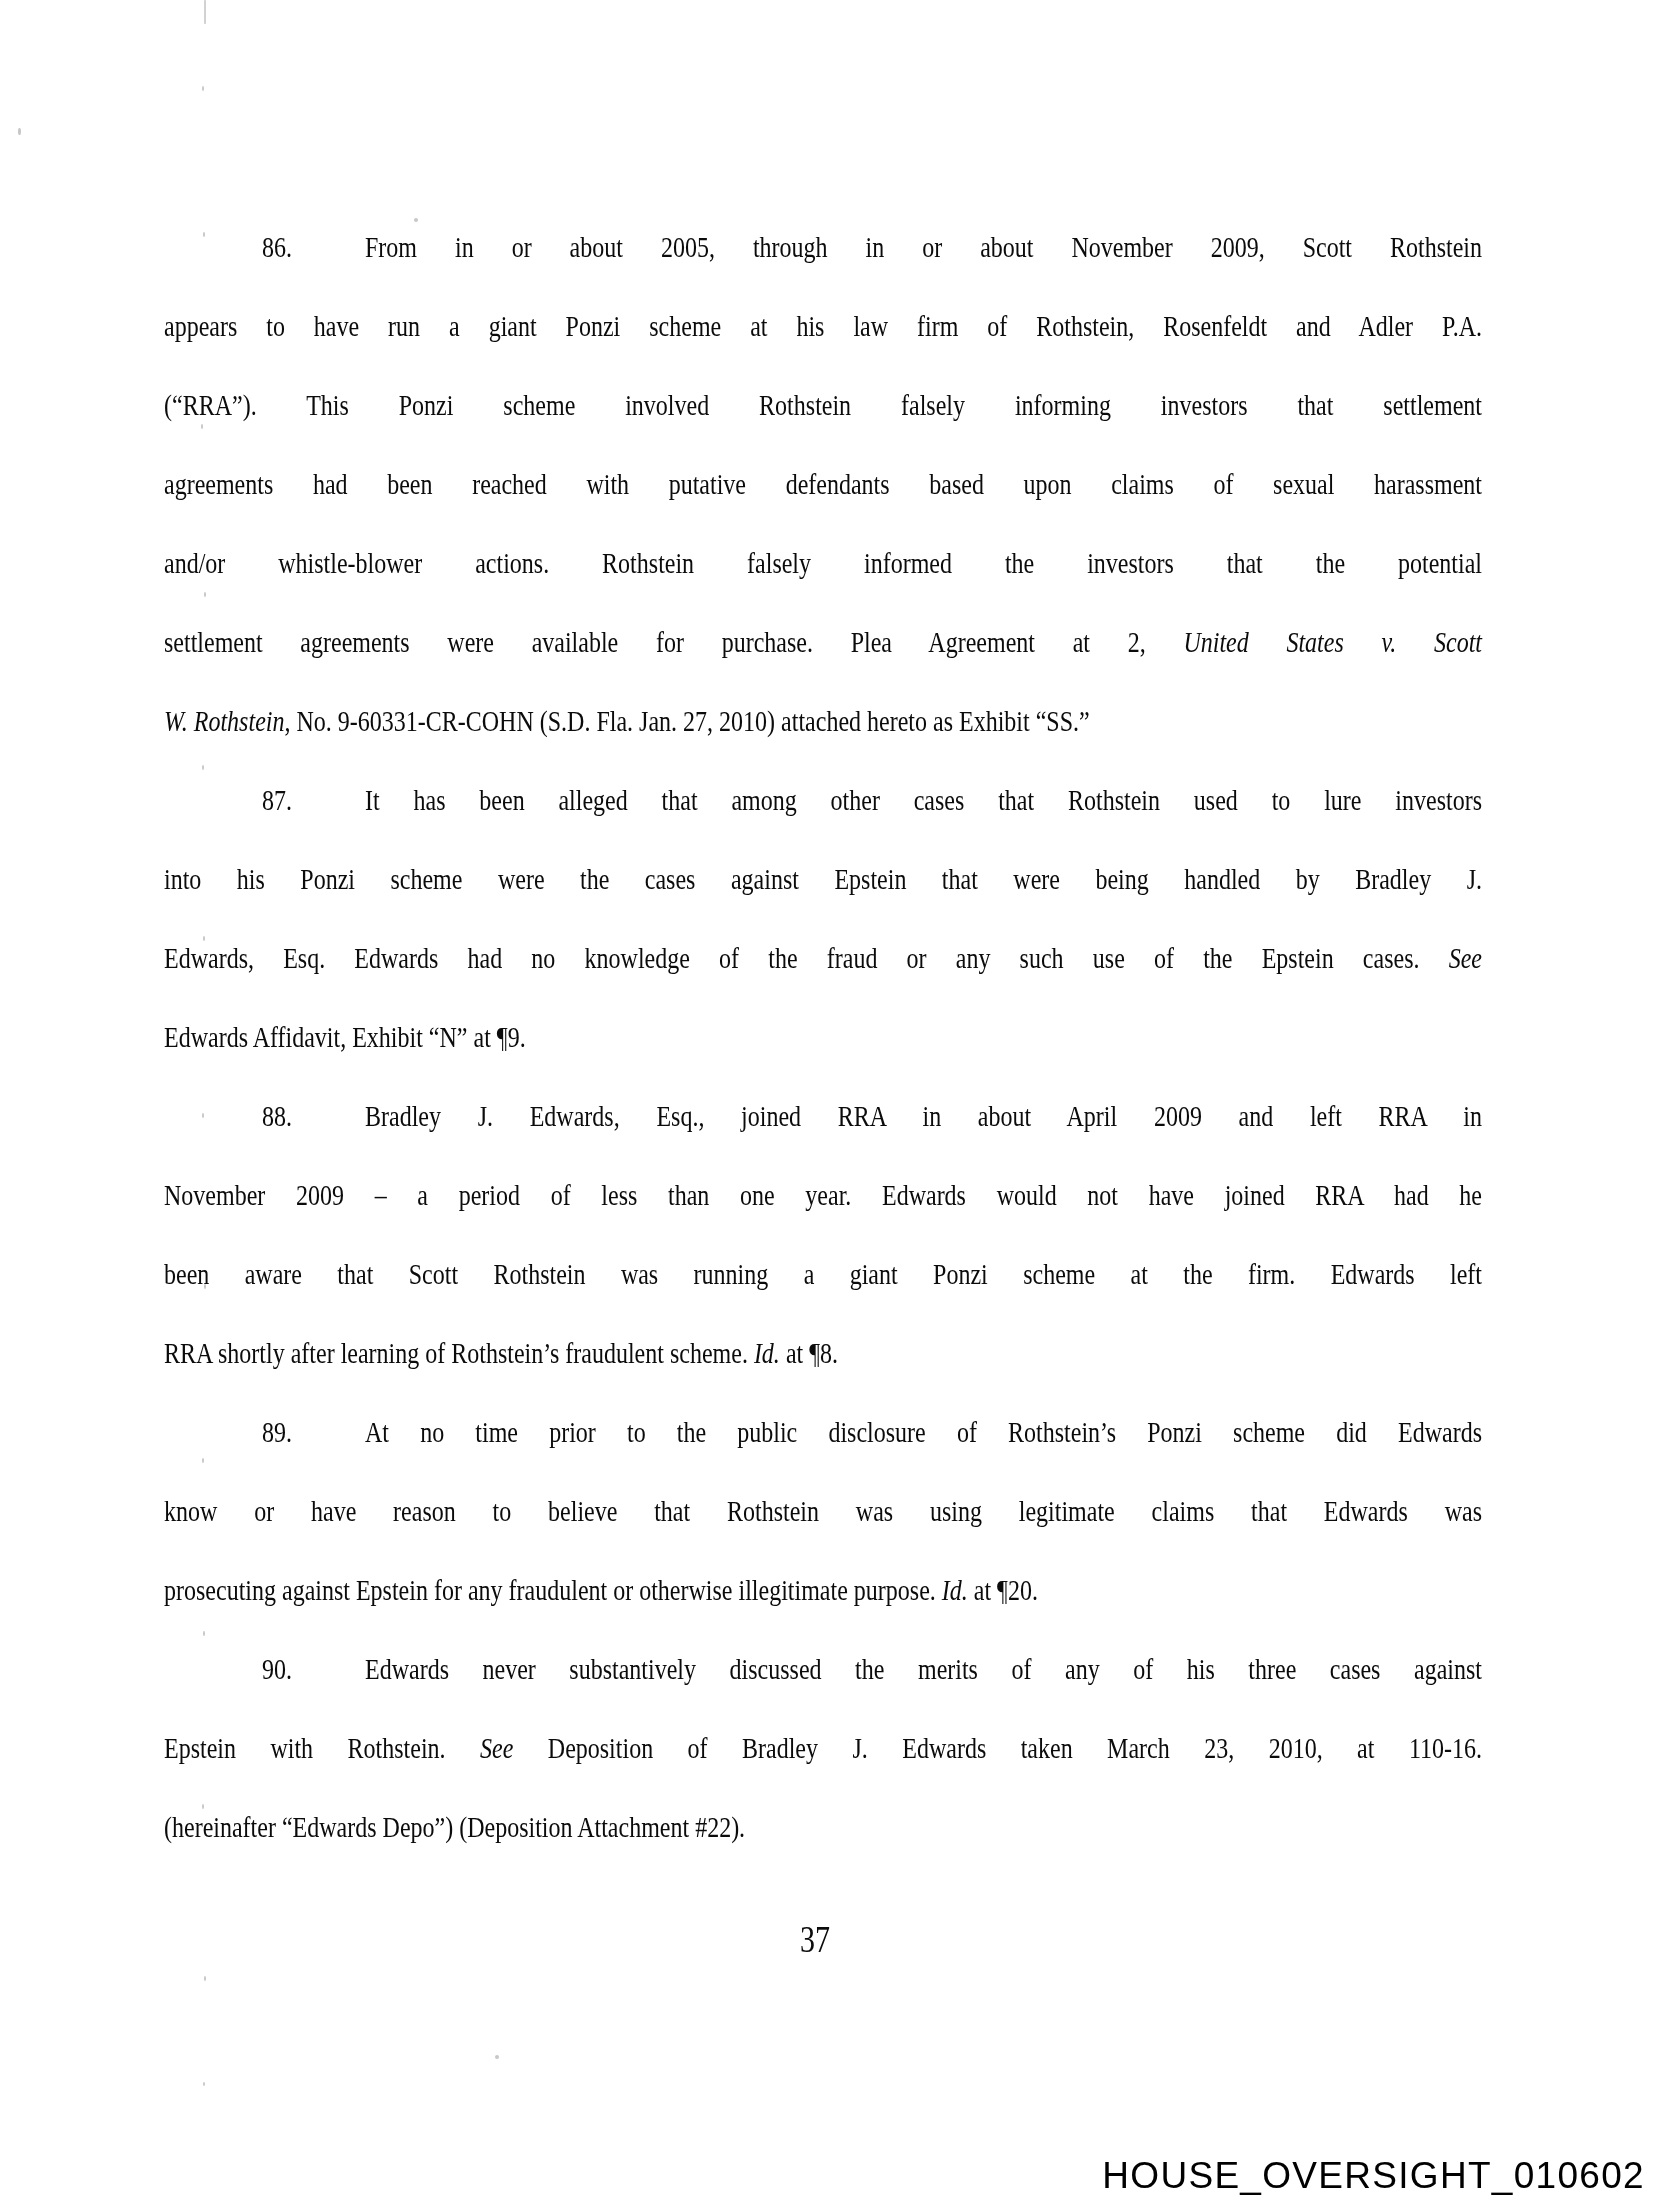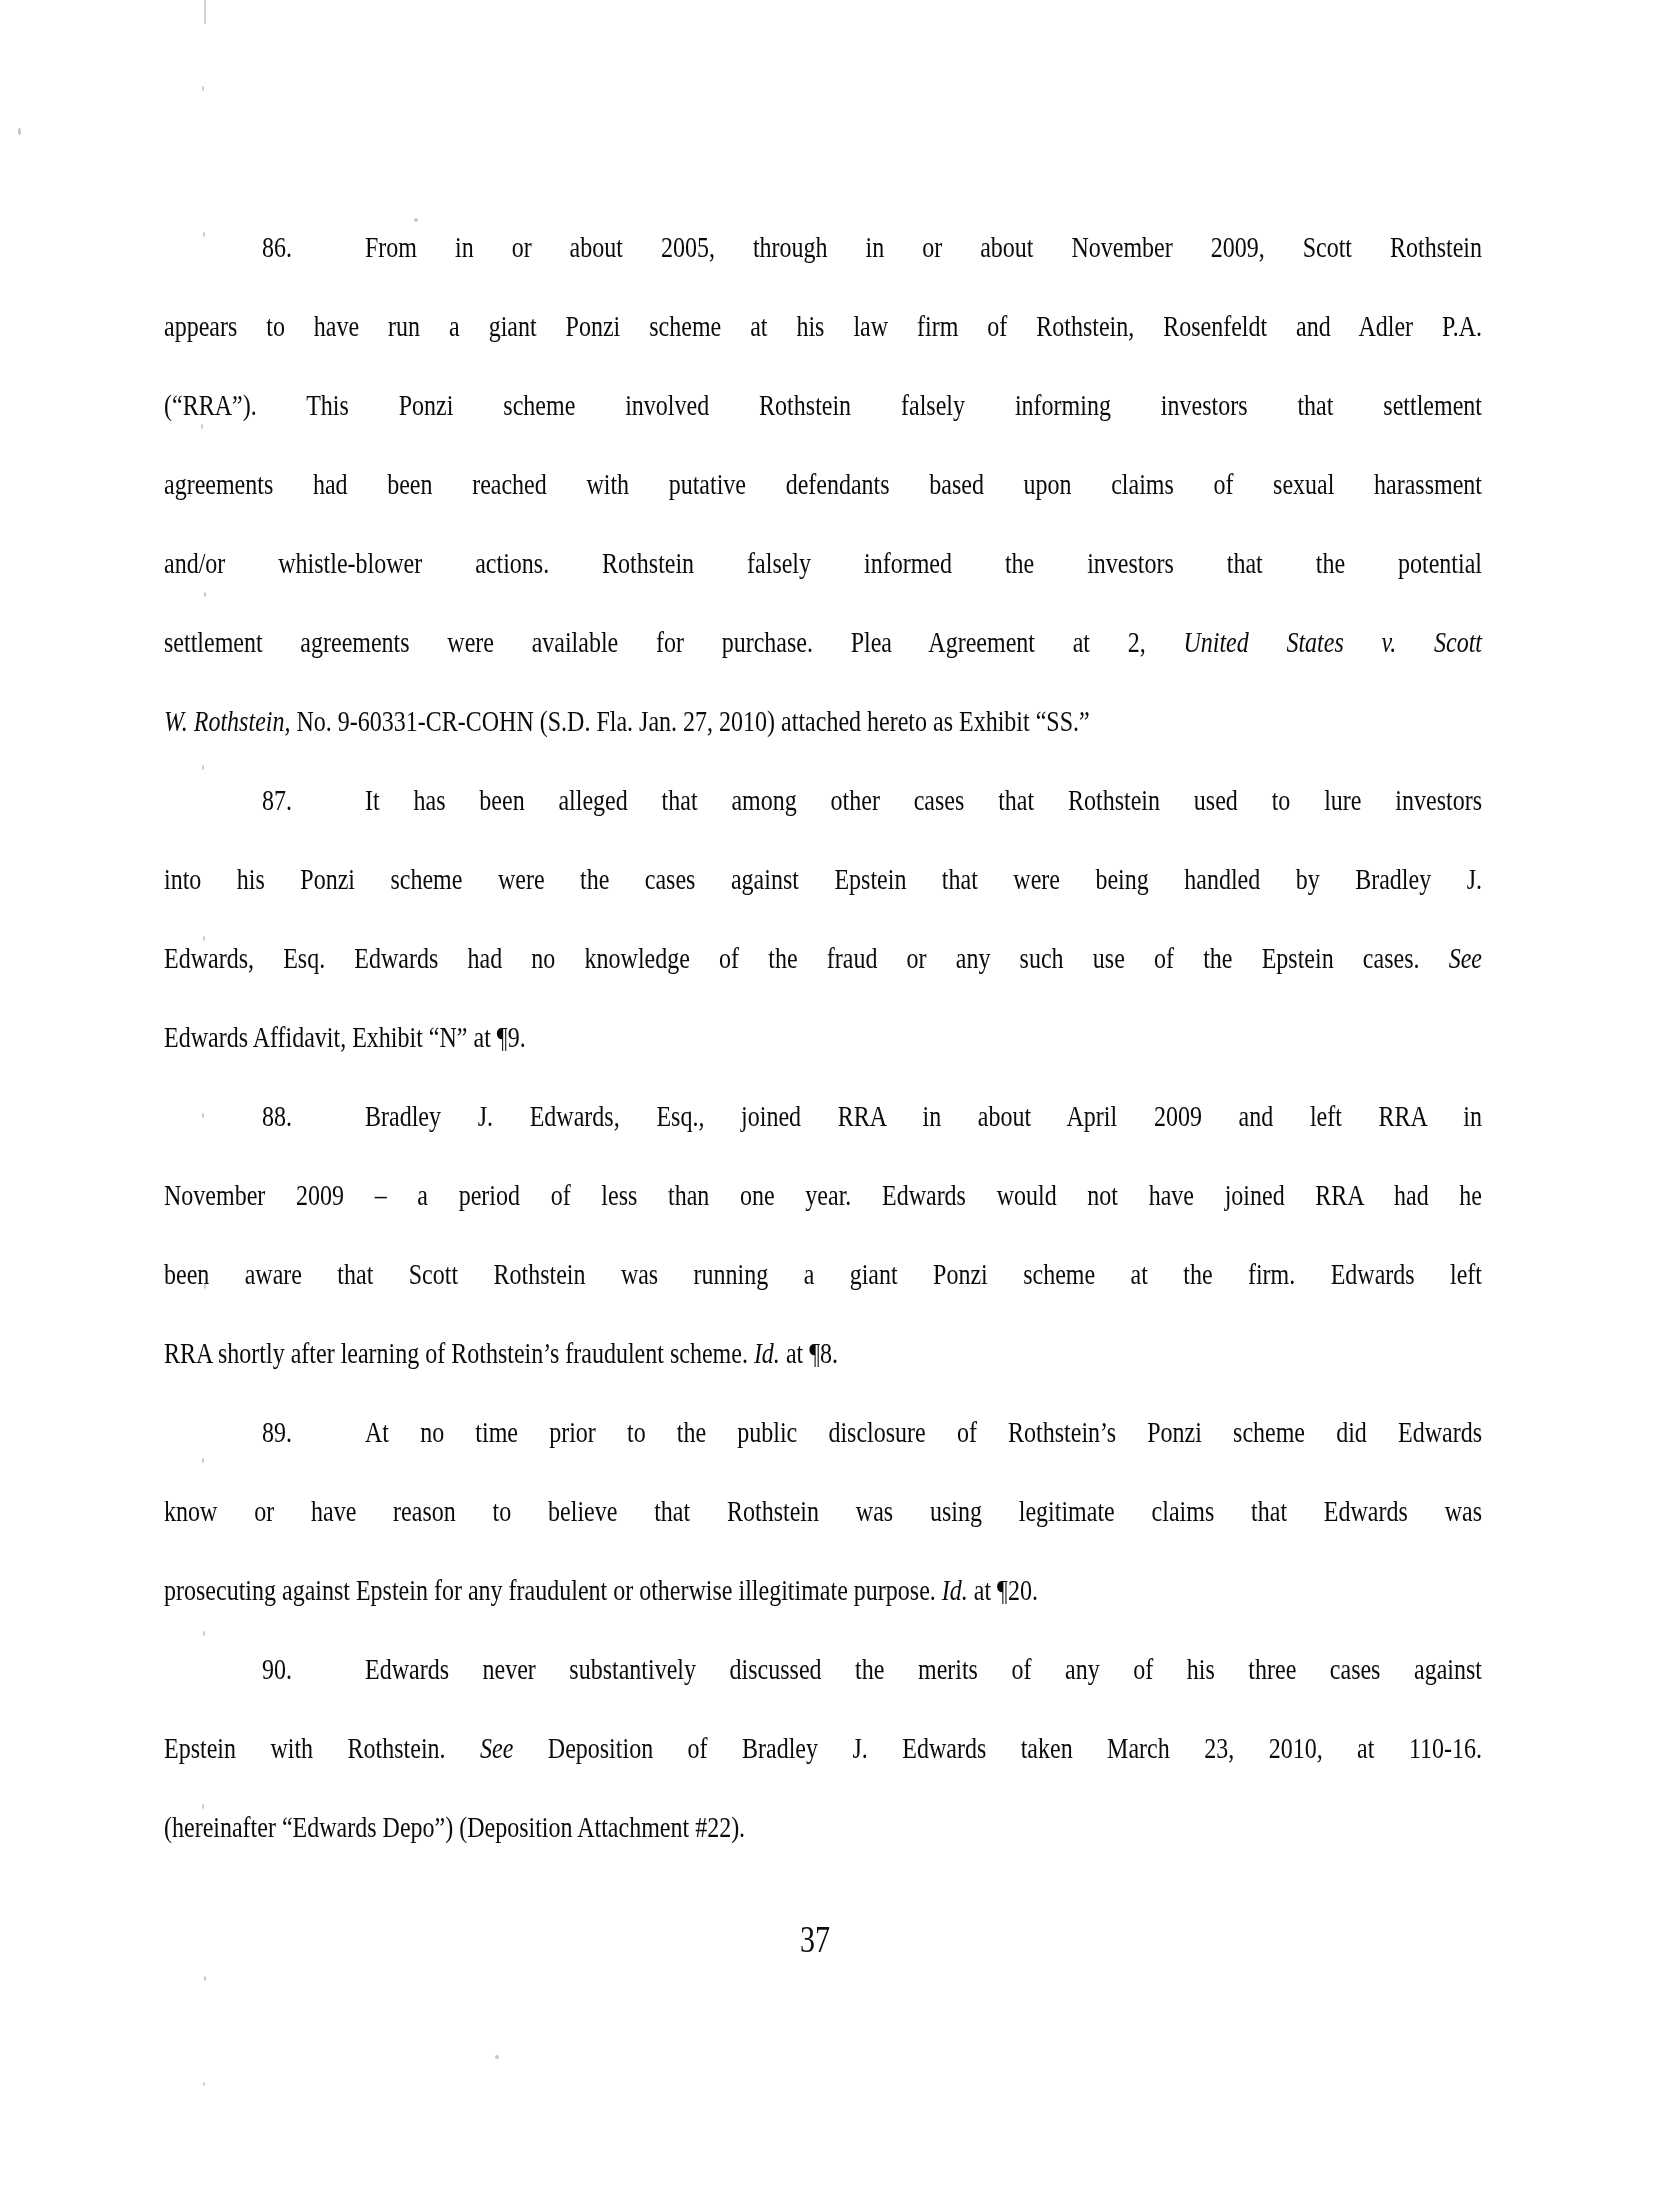--- a/index.html
+++ b/index.html
@@ -102,15 +102,16 @@
       </div>
       <div>
         <div class="line first"><span class="pnum">90.</span><span>Edwards never substantively discussed the merits of any of his three cases against</span></div>
         <div class="line"><span>Epstein with Rothstein. </span><span class="ital">See</span><span> Deposition of Bradley J. Edwards taken March 23, 2010, at 110-16.</span></div>
         <div class="line last"><span>(hereinafter “Edwards Depo”) (Deposition Attachment #22).</span></div>
       </div>
     </div>
 
   <div class="page-number">37</div>
 
+  <div class="bates">HOUSE_OVERSIGHT_010602</div>
 
 </div>
 
 
 </body></html>

